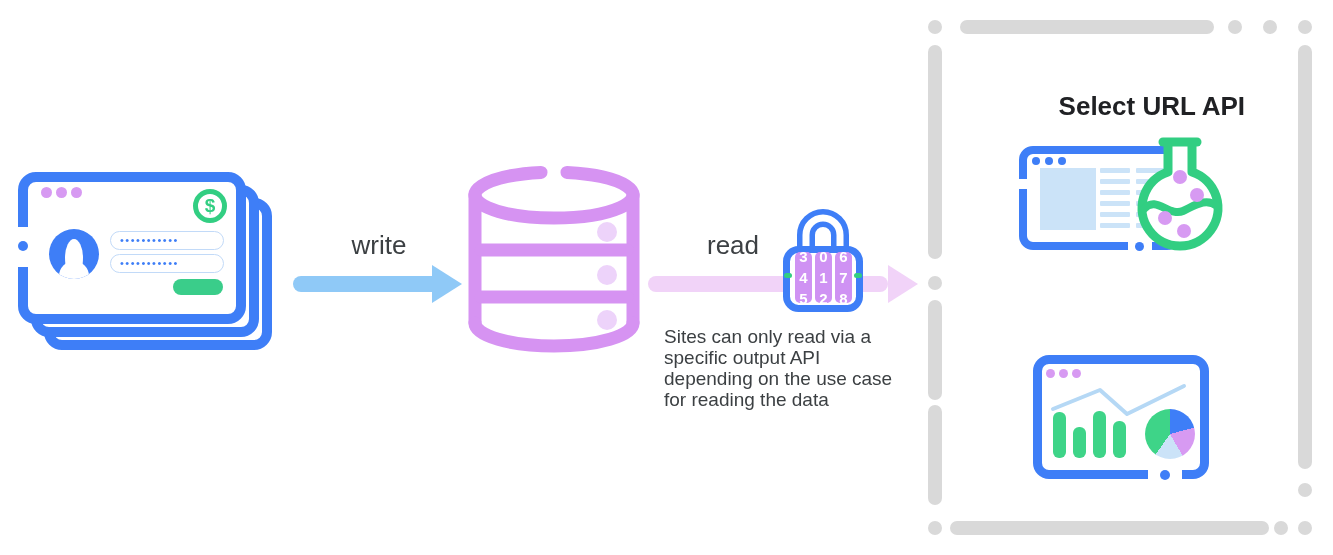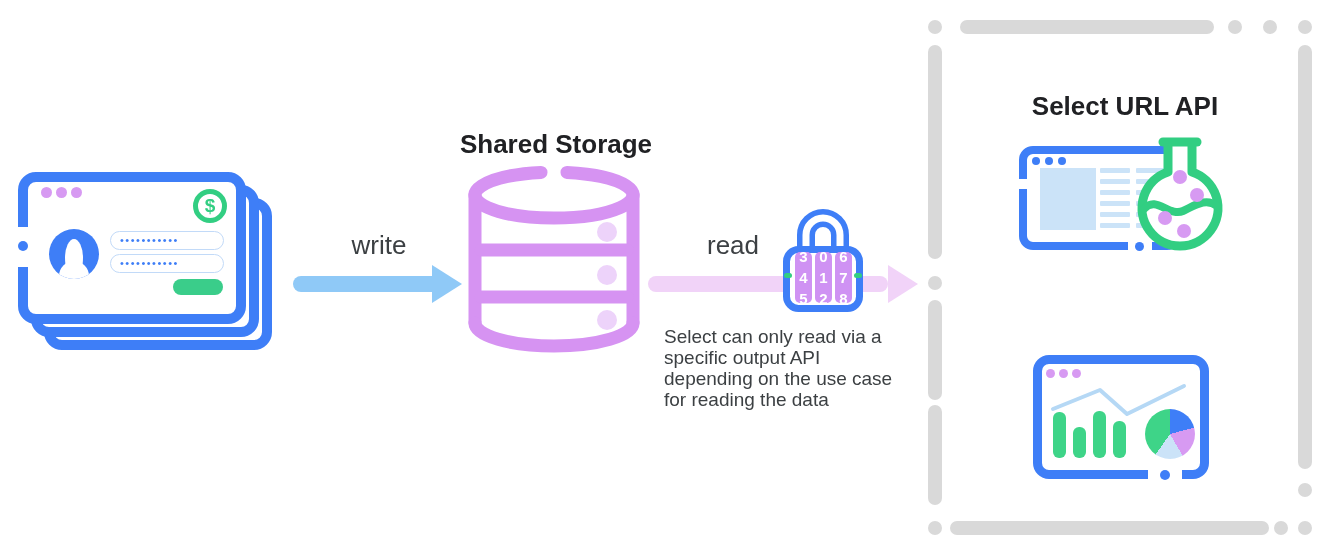--- a/index.html
+++ b/index.html
@@ -40,21 +40,21 @@
   .read-caption{left:664px;top:326px;width:250px}
   .arrow{position:absolute}
   .shaft{position:absolute;height:16px;border-radius:8px}
   .head{position:absolute;width:0;height:0;border-top:19px solid transparent;border-bottom:19px solid transparent}
   .write-arrow .shaft{left:293px;top:276px;width:148px;background:var(--arrow-blue)}
   .write-arrow .head{left:432px;top:265px;border-left:30px solid var(--arrow-blue)}
   .read-arrow .shaft{left:648px;top:276px;width:240px;background:var(--pink)}
   .read-arrow .head{left:888px;top:265px;border-left:30px solid var(--pink)}
 
   
-  .big-title{position:absolute;font-size:26px;font-weight:bold;color:var(--text-dark);text-align:center}
+  .big-title{position:absolute;font-size:26px;font-weight:bold;color:var(--text-dark);text-align:right}
   .shared-title{left:441px;top:129px;width:230px}
   .select-title{left:1005px;top:91px;width:240px}
   .agg-title{left:950px;top:306px;width:340px}
 
   
   .db{position:absolute;left:468px;top:165px}
 
   
   .lock{position:absolute;left:781px;top:204px;width:84px;height:108px;z-index:3}
   .lock svg{position:absolute;left:0;top:0}
@@ -128,21 +128,20 @@
       <div class="edge-dot-l"></div>
     </div>
   </div>
 
   <div class="flow-label write-label">write</div>
   <div class="arrow write-arrow">
     <div class="shaft"></div>
     <div class="head"></div>
   </div>
 
-  <div class="big-title shared-title">Shared Storage</div>
   <svg class="db" width="172" height="192" viewBox="0 0 172 192">
     <g fill="none" stroke="#d693f2" stroke-width="13" stroke-linecap="round">
       <path d="M 99 7.4 A 79 23 0 1 1 73 7.4"></path>
       <path d="M 7 30 V 158"></path>
       <path d="M 165 30 V 158"></path>
       <path d="M 7 158 A 79 23 0 0 0 165 158"></path>
       <path d="M 13 85 H 159"></path>
       <path d="M 13 132 H 159"></path>
     </g>
     <g fill="#edd3fa">
@@ -150,21 +149,21 @@
       <circle cx="139" cy="110" r="10"></circle>
       <circle cx="139" cy="155" r="10"></circle>
     </g>
   </svg>
 
   <div class="flow-label read-label">read</div>
   <div class="arrow read-arrow">
     <div class="shaft"></div>
     <div class="head"></div>
   </div>
-  <div class="caption read-caption">Select can only read via a
+  <div class="caption read-caption">Sites can only read via a
 specific output API
 depending on the use case
 for reading the data</div>
 
   <div class="lock">
     <svg width="84" height="108" viewBox="0 0 84 108">
       <path d="M 25 52 V 31 A 17 17 0 0 1 59 31 V 52" fill="none" stroke="#3e7ef7" stroke-width="18"></path>
       <path d="M 25 52 V 31 A 17 17 0 0 1 59 31 V 52" fill="none" stroke="#ffffff" stroke-width="7"></path>
       <rect x="5.5" y="45.5" width="73" height="59" rx="12" fill="#ffffff" stroke="#3e7ef7" stroke-width="7"></rect>
     </svg>

